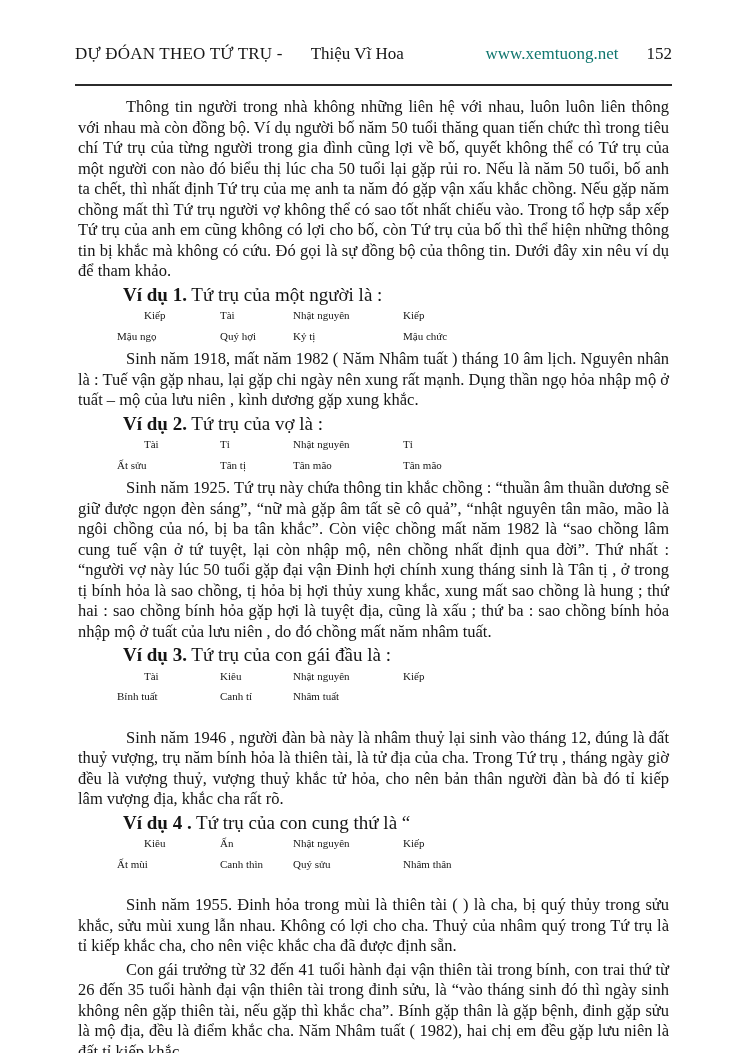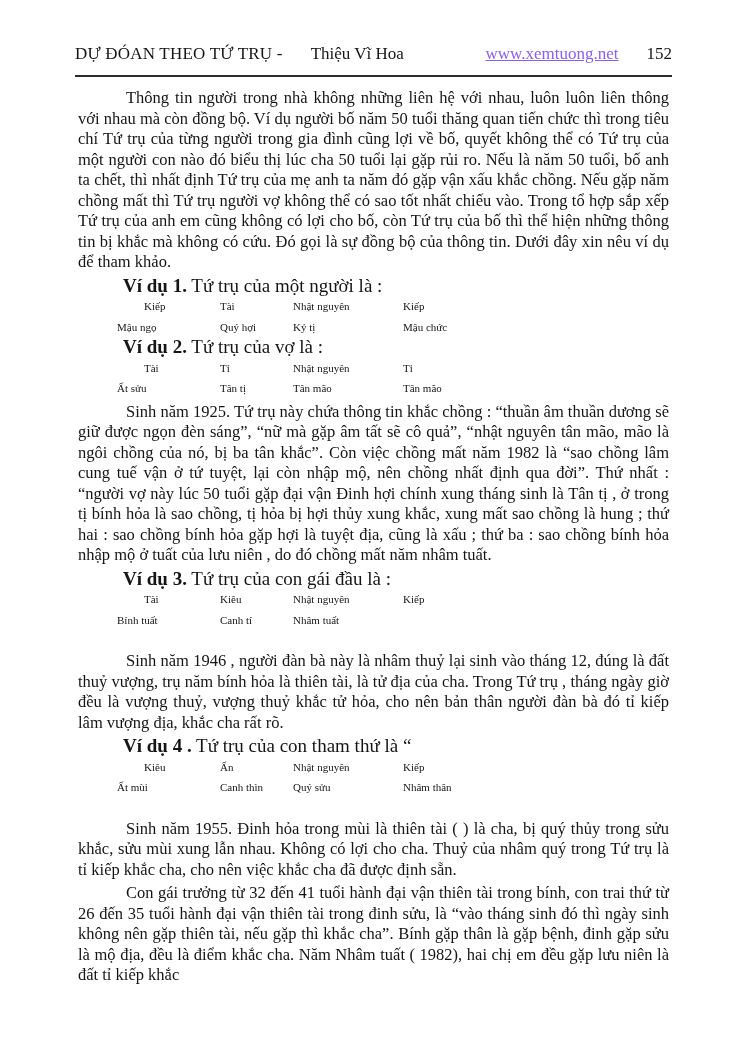--- a/index.html
+++ b/index.html
@@ -3,25 +3,25 @@
 <meta charset="utf-8">
 <style>
   html,body{margin:0;padding:0;background:#e8e8e8;}
   .page{
     width:744px;height:1053px;background:#ffffff;overflow:hidden;
     font-family:"Liberation Serif","DejaVu Serif",serif;color:#151515;
     box-sizing:border-box;padding:44px 72px 0 75px;position:relative;
   }
   .header{
     display:flex;align-items:flex-start;font-size:17px;
-    padding-bottom:11px;border-bottom:2px solid #2b2b2b;white-space:nowrap;
+    padding-bottom:20px;border-bottom:2px solid #2b2b2b;white-space:nowrap;
   }
   .header .title{letter-spacing:.2px;}
   .header .author{margin-left:28px;}
-  .header .website{margin-left:auto;text-decoration:underline;color:#8b5cf6;cursor:pointer;}
+  .header .website{margin-left:auto;color:#0f766e;cursor:pointer;}
   .header .pagenum{margin-left:28px;}
   .body{margin-top:11px;}
   p.para{
     margin:3px;font-size:16.5px;line-height:20.5px;
     text-align:justify;text-indent:48px;
   }
   p.example-head{margin:0;font-size:19px;line-height:20.5px;text-indent:48px;}
   .example-label{font-weight:bold;}
   .pillars{margin-left:42px;font-size:11px;line-height:20.5px;}
   .prow{display:grid;grid-template-columns:103px 73px 110px auto;}
@@ -53,20 +53,21 @@
           <span>Nhật nguyên</span>
           <span>Kiếp</span>
         </div>
         <div class="prow">
           <span>Mậu  ngọ</span>
           <span>Quý  hợi</span>
           <span>Kỷ tị</span>
           <span>Mậu chức</span>
         </div>
       </div>
+      <p class="para">Sinh năm 1918, mất năm 1982 ( Năm Nhâm tuất ) tháng 10 âm lịch. Nguyên nhân là : Tuế vận gặp nhau, lại gặp chi ngày nên xung rất mạnh. Dụng thần ngọ hỏa nhập mộ ở tuất – mộ của lưu niên , kình dương gặp xung khắc.</p>
     </section>
 
     <section>
       <p class="example-head"><span class="example-label">Ví dụ 2.</span><span> Tứ trụ  của vợ là :</span></p>
       <div class="pillars">
         <div class="prow titles">
           <span>Tài</span>
           <span>Tỉ</span>
           <span>Nhật nguyên</span>
           <span>Tỉ</span>
@@ -94,21 +95,21 @@
           <span>Bính  tuất</span>
           <span>Canh tí</span>
           <span>Nhâm tuất</span>
         </div>
       </div>
       <div class="spacer"></div>
       <p class="para">Sinh năm 1946 , người đàn bà này là nhâm thuỷ lại sinh vào tháng 12, đúng là đất thuỷ vượng, trụ năm bính hỏa là thiên tài, là tử địa của cha. Trong Tứ trụ , tháng ngày giờ đều là vượng thuỷ, vượng thuỷ khắc tử hỏa, cho nên bản thân người đàn bà đó tỉ kiếp lâm vượng địa, khắc cha rất rõ.</p>
     </section>
 
     <section>
-      <p class="example-head"><span class="example-label">Ví dụ 4 .</span><span> Tứ trụ của con tham thứ là “</span></p>
+      <p class="example-head"><span class="example-label">Ví dụ 4 .</span><span> Tứ trụ của con cung thứ là “</span></p>
       <div class="pillars">
         <div class="prow titles">
           <span>Kiêu</span>
           <span>Ấn</span>
           <span>Nhật nguyên</span>
           <span>Kiếp</span>
         </div>
         <div class="prow">
           <span>Ất  mùi</span>
           <span>Canh thìn</span>

